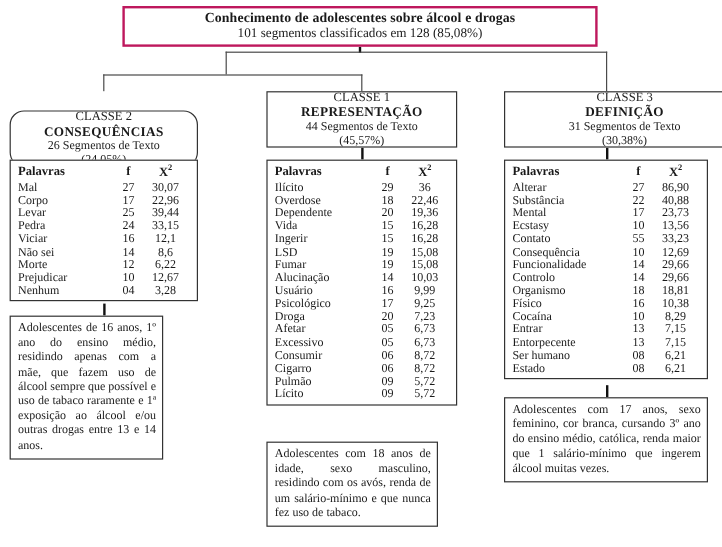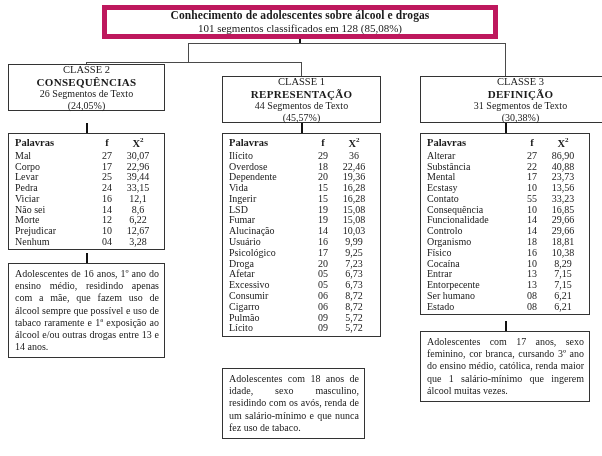--- a/index.html
+++ b/index.html
@@ -23,21 +23,21 @@
     background: #ffffff;
     text-align: center;
   }
 
   
   #root-box {
     left: 102px;
     top: 5px;
     width: 396px;
     height: 34px;
-    border: 5px solid #be185d;
+    border: 2px solid #be185d;
     display: flex;
     flex-direction: column;
     align-items: center;
     justify-content: center;
     line-height: 1.18;
   }
   #root-box .t1 {
     font-weight: bold;
     font-size: 11.5px;
     letter-spacing: 0.1px;
@@ -56,21 +56,21 @@
     justify-content: center;
     line-height: 1.12;
     height: 47px;
     border: 1px solid #333;
   }
   .class-box .cb-num { font-size: 10.5px; }
   .class-box .cb-name { font-size: 11px; font-weight: bold; letter-spacing: 0.3px; }
   .class-box .cb-seg { font-size: 10px; }
   .class-box .cb-pct { font-size: 10px; }
 
-  #class2-box { left: 8px;   top: 64px; width: 157px; }
+  #class2-box { left: 8px;   top: 92px; width: 157px; border-radius: 12px; }
   #class1-box { left: 222px; top: 76px; width: 159px; }
   #class3-box { left: 420px; top: 76px; width: 201px; }
 
   
   .table-box {
     padding: 3px 4px 2px 4px;
     border: 1px solid #333;
   }
   .wtable {
     width: 100%;
@@ -98,21 +98,21 @@
 
   
   .desc-box {
     padding: 4px 5px 4px 6px;
     font-size: 10px;
     line-height: 1.22;
     text-align: justify;
     text-align-last: left;
     border: 1px solid #333;
   }
-  #class2-desc { left: 8px;   top: 263px; width: 157px; }
+  #class2-desc { left: 8px;   top: 263px; width: 128px; }
   #class1-desc { left: 222px; top: 368px; width: 143px; }
   #class3-desc { left: 420px; top: 331px; width: 170px; }
 
   
   .ln {
     position: absolute;
     background: #4a4a4a;
   }
   .ln-v { width: 1px; }
   .ln-h { height: 1px; }
@@ -356,21 +356,21 @@
           <td class="c-x">13,56</td>
         </tr>
         <tr>
           <td class="c-word">Contato</td>
           <td class="c-f">55</td>
           <td class="c-x">33,23</td>
         </tr>
         <tr>
           <td class="c-word">Consequência</td>
           <td class="c-f">10</td>
-          <td class="c-x">16,85</td>
+          <td class="c-x">12,69</td>
         </tr>
         <tr>
           <td class="c-word">Funcionalidade</td>
           <td class="c-f">14</td>
           <td class="c-x">29,66</td>
         </tr>
         <tr>
           <td class="c-word">Controlo</td>
           <td class="c-f">14</td>
           <td class="c-x">29,66</td>

